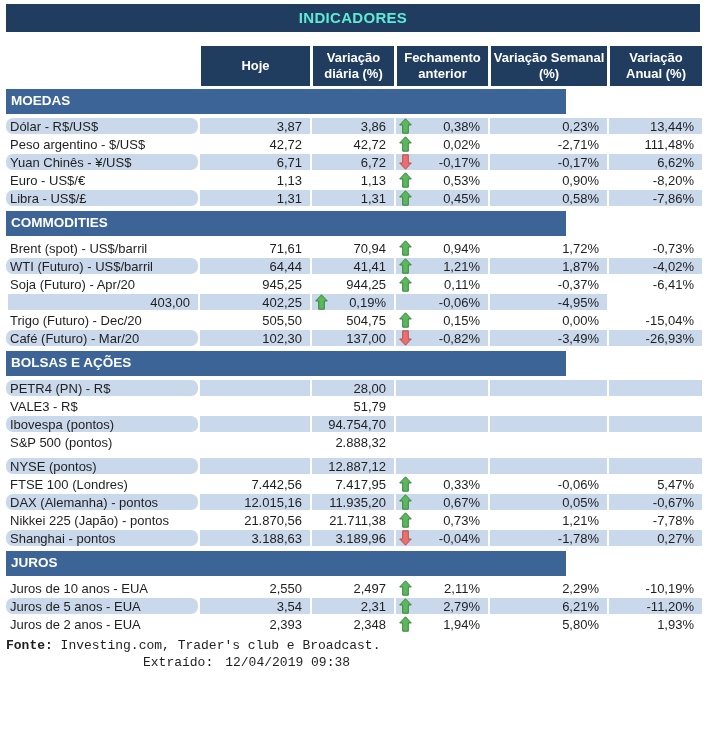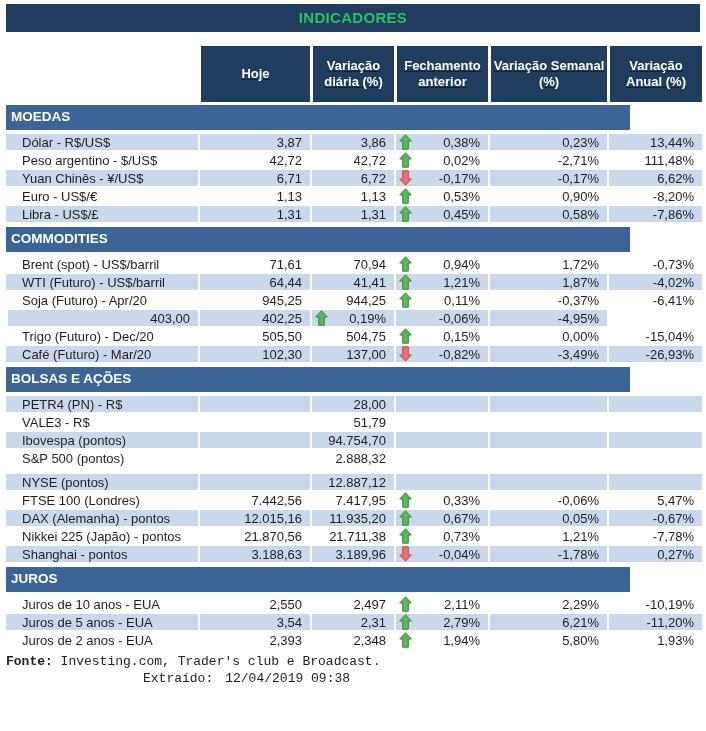--- a/index.html
+++ b/index.html
@@ -10,49 +10,49 @@
     --sep:#FFFFFF;
   }
   *{box-sizing:border-box;}
   body{
     margin:0; background:#fff; width:706px; height:731px; overflow:hidden;
     font-family:"Liberation Sans", sans-serif; color:var(--text);
   }
   .container{ padding:4px 0 0 6px; width:706px; }
 
   .title-bar{
-    width:694px; height:28px; background:var(--navy); color:#22c55e;
+    width:694px; height:28px; background:var(--navy); color:#5eead4;
     font-weight:bold; font-size:15px; text-align:center; line-height:28px;
     letter-spacing:0.3px;
   }
 
   .grid{ display:grid; grid-template-columns:192px 112px 84px 94px 119px 95px; width:696px; }
 
-  .header-row{ margin-top:14px; height:56px;text-decoration:underline; }
+  .header-row{ margin-top:14px; height:40px; }
   .hcell{
     background:var(--navy); color:#fff; font-weight:bold; font-size:13px;
     display:flex; align-items:center; justify-content:center; text-align:center;
     line-height:1.25; border-left:3px solid var(--sep); padding:0 2px;
   }
   .hspacer{ background:transparent; }
 
   .section-band{
-    width:624px; height:25px; background:var(--band); color:#fff;
+    width:560px; height:25px; background:var(--band); color:#fff;
     font-weight:bold; font-size:13.5px; line-height:24px; padding-left:5px;
     margin-top:3px; margin-bottom:4px;
   }
 
   .row{ height:18px; border-bottom:2px solid var(--sep); font-size:13px; }
   .row.gap-before{ margin-top:6px; }
   .cell{
     display:flex; align-items:center; justify-content:flex-end;
     padding-right:8px; white-space:nowrap; overflow:hidden;
     border-left:2px solid var(--sep); background:transparent;
   }
-  .cell.label{ justify-content:flex-start; padding-left:16px; padding-right:2px; border-left:none; }
+  .cell.label{ justify-content:flex-start; padding-left:4px; padding-right:2px; border-left:none;border-radius:7px; }
   .row.stripe .cell{ background:var(--stripe); }
   .cell.diaria{ position:relative; }
   .arrow{ position:absolute; left:3px; top:50%; transform:translateY(-50%); width:13px; height:16px; display:block; }
   .arrow svg{ display:block; }
 
   .footer{ margin-top:3px; font-size:13px; line-height:17px;font-family:Liberation Mono, monospace; }
   .footer .bold{ font-weight:bold; }
   .footer-line2{ padding-left:137px; }
   .footer-line2 .value{ margin-left:12px; }
 </style>

